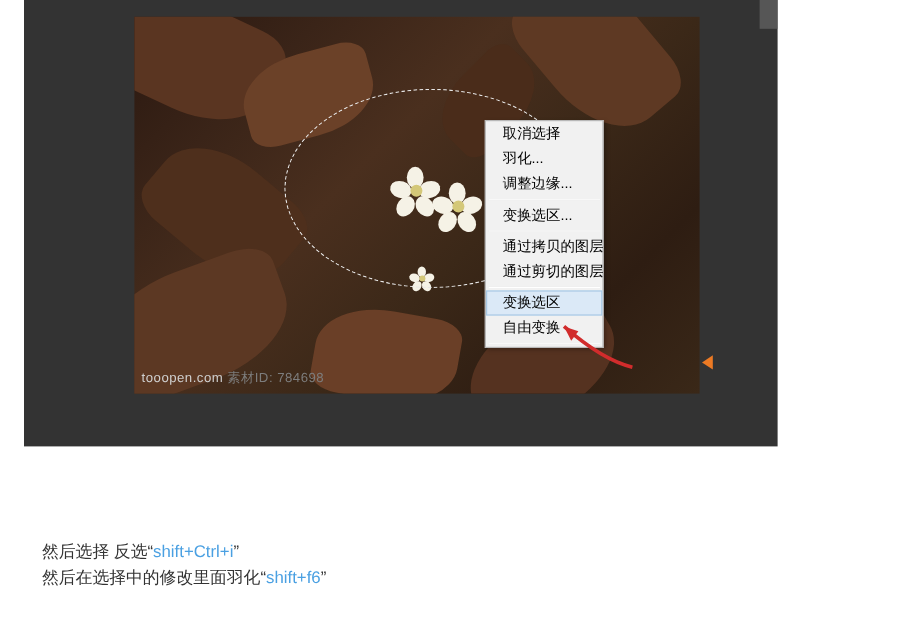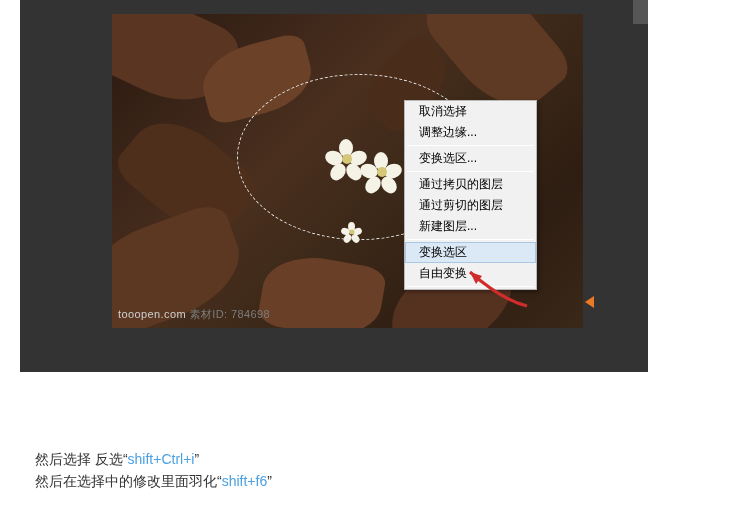--- a/index.html
+++ b/index.html
@@ -34,21 +34,21 @@
   .petal { position:absolute; width:14px; height:18px; background:#f5f2e6; border-radius:50% 50% 50% 50%; }
   .p1{left:12px;top:0;} .p2{left:24px;top:10px;transform:rotate(72deg);} .p3{left:20px;top:24px;transform:rotate(144deg);} .p4{left:4px;top:24px;transform:rotate(216deg);} .p5{left:0;top:10px;transform:rotate(288deg);}
   .center-dot{position:absolute;left:15px;top:15px;width:10px;height:10px;background:#d4c878;border-radius:50%;}
   .selection { position:absolute; left:125px; top:60px; width:245px; height:166px; border:1.2px dashed #e6e6e6; border-radius:50%; pointer-events:none;}
   .watermark {
     position:absolute; left:6px; bottom:6px; color:#cfcfcf; font-size:11px; letter-spacing:.4px;
     font-family: Arial, sans-serif;
   }
   .watermark .faint { color:#7d7d7d; }
   .context-menu {
-    position:absolute; left:384px; top:100px; width:133px;
+    position:absolute; left:384px; top:100px; width:99px;
     background:#f1f1f1; border:1px solid #b8b8b8; box-shadow:2px 2px 4px rgba(0,0,0,.35);
     font-size:12px; color:#000;
   }
   .context-menu .item {
     padding:3px 10px 3px 14px; line-height:15px; white-space:nowrap;
   }
   .context-menu .item.highlight { background:#dbe9f7; outline:1px solid #a8c8e4; outline-offset:-1px;}
   .context-menu .sep { height:1px; margin:2px 2px; background:#d6d6d6; border-bottom:1px solid #fff;}
   .arrow-annot {
     position:absolute; left:442px; top:268px; width:70px; height:40px; pointer-events:none;
@@ -106,27 +106,27 @@
     </div>
     <div class="selection"></div>
     <div class="watermark">
       <span>tooopen.com</span>
       <span class="faint">素材ID: 784698</span>
     </div>
   </div>
 
   <div class="context-menu" id="ctx">
       <div class="item">取消选择</div>
+      <div class="item">羽化...</div>
       <div class="item">调整边缘...</div>
       <div class="sep"></div>
       <div class="item">变换选区...</div>
       <div class="sep"></div>
       <div class="item">通过拷贝的图层</div>
       <div class="item">通过剪切的图层</div>
-      <div class="item">新建图层...</div>
       <div class="sep"></div>
       <div class="item highlight">变换选区</div>
       <div class="item">自由变换</div>
       <div class="sep"></div>
     </div>
 
   <div class="arrow-annot">
     <svg viewBox="0 0 70 40">
       <path d="M65 38 Q 40 32 8 4" stroke="#d12c2c" stroke-width="3" fill="none"></path>
       <polygon points="8,4 20,8 14,16" fill="#d12c2c"></polygon>

